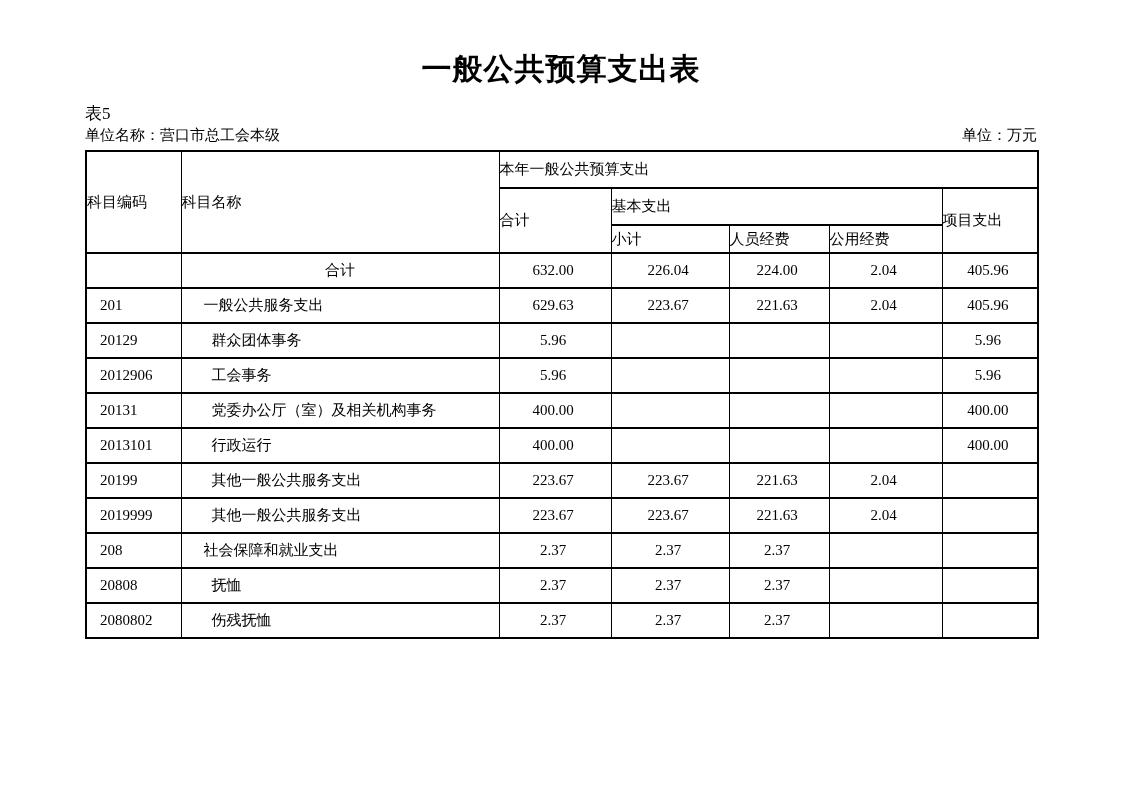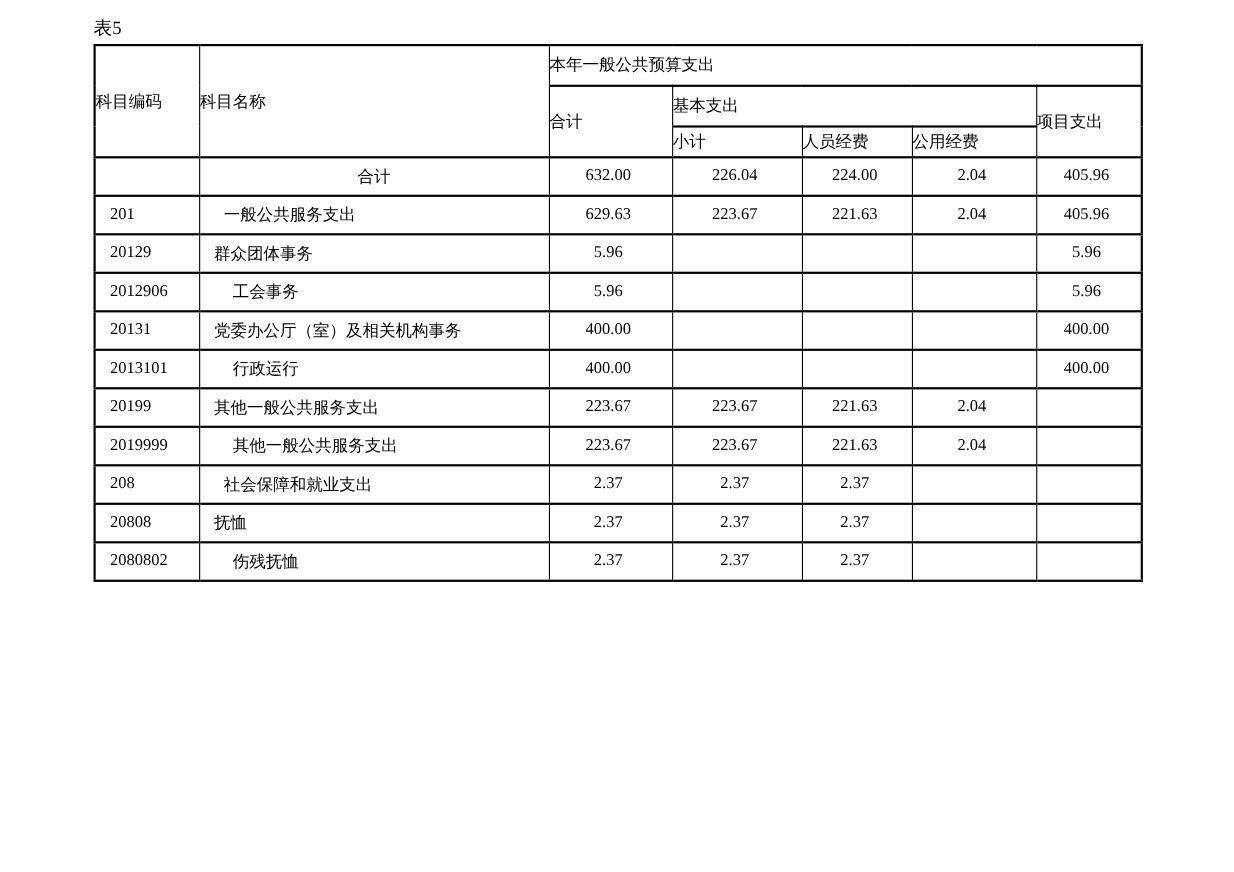--- a/index.html
+++ b/index.html
@@ -50,32 +50,37 @@
   }
   table.budget th { text-align: left; }
   tr.h1 { height: 37px; }
   tr.h2 { height: 37px; }
   tr.h3 { height: 28px; }
   tr.data-row { height: 35px; }
   td.code { text-align: left; padding-left: 13px; }
   td.name { text-align: left; }
   td.name.c  { text-align: center; }
   td.name.i0 { padding-left: 22px; }
-  td.name.i1 { padding-left: 13px; }
+  td.name.i1 { padding-left: 30px; }
   td.name.i2 { padding-left: 30px; }
   td.num { text-align: center; padding-right: 4px; }
 </style>
 </head>
 <body>
 
 <div class="sheet">
 
+  <div class="doc-title">一般公共预算支出表</div>
 
   <div class="table-no">表5</div>
 
+  <div class="meta-row">
+    <span>单位名称：营口市总工会本级</span>
+    <span>单位：万元</span>
+  </div>
 
   <table class="budget">
     <colgroup>
       <col style="width:95px">
       <col style="width:318px">
       <col style="width:112px">
       <col style="width:118px">
       <col style="width:100px">
       <col style="width:113px">
       <col style="width:96px">

